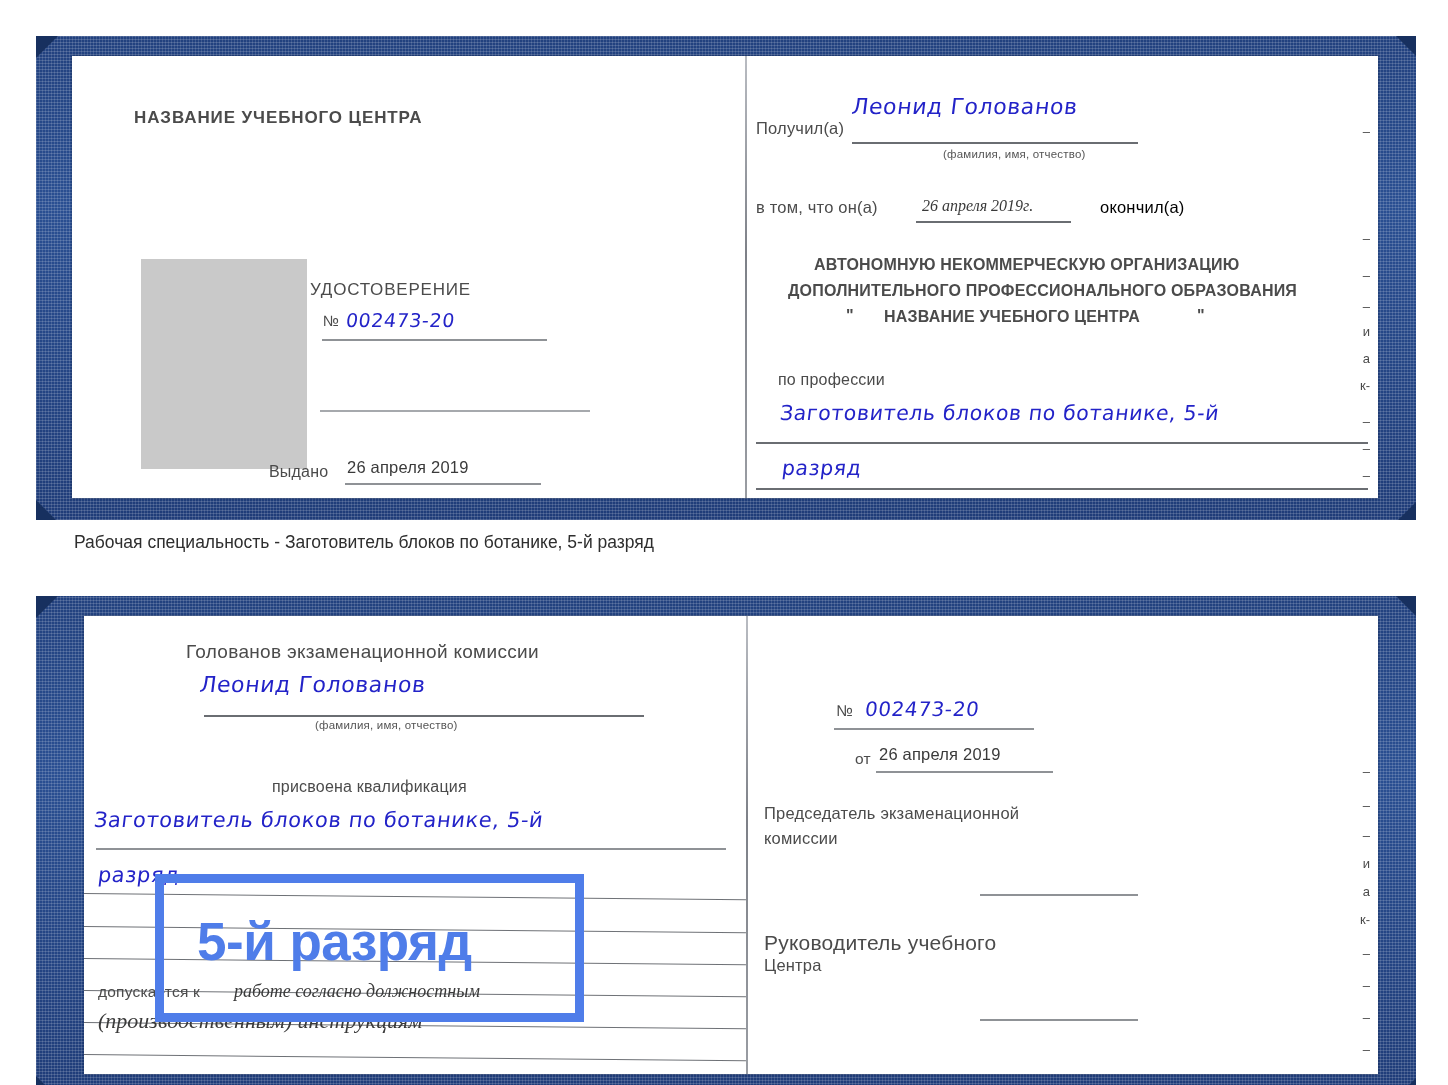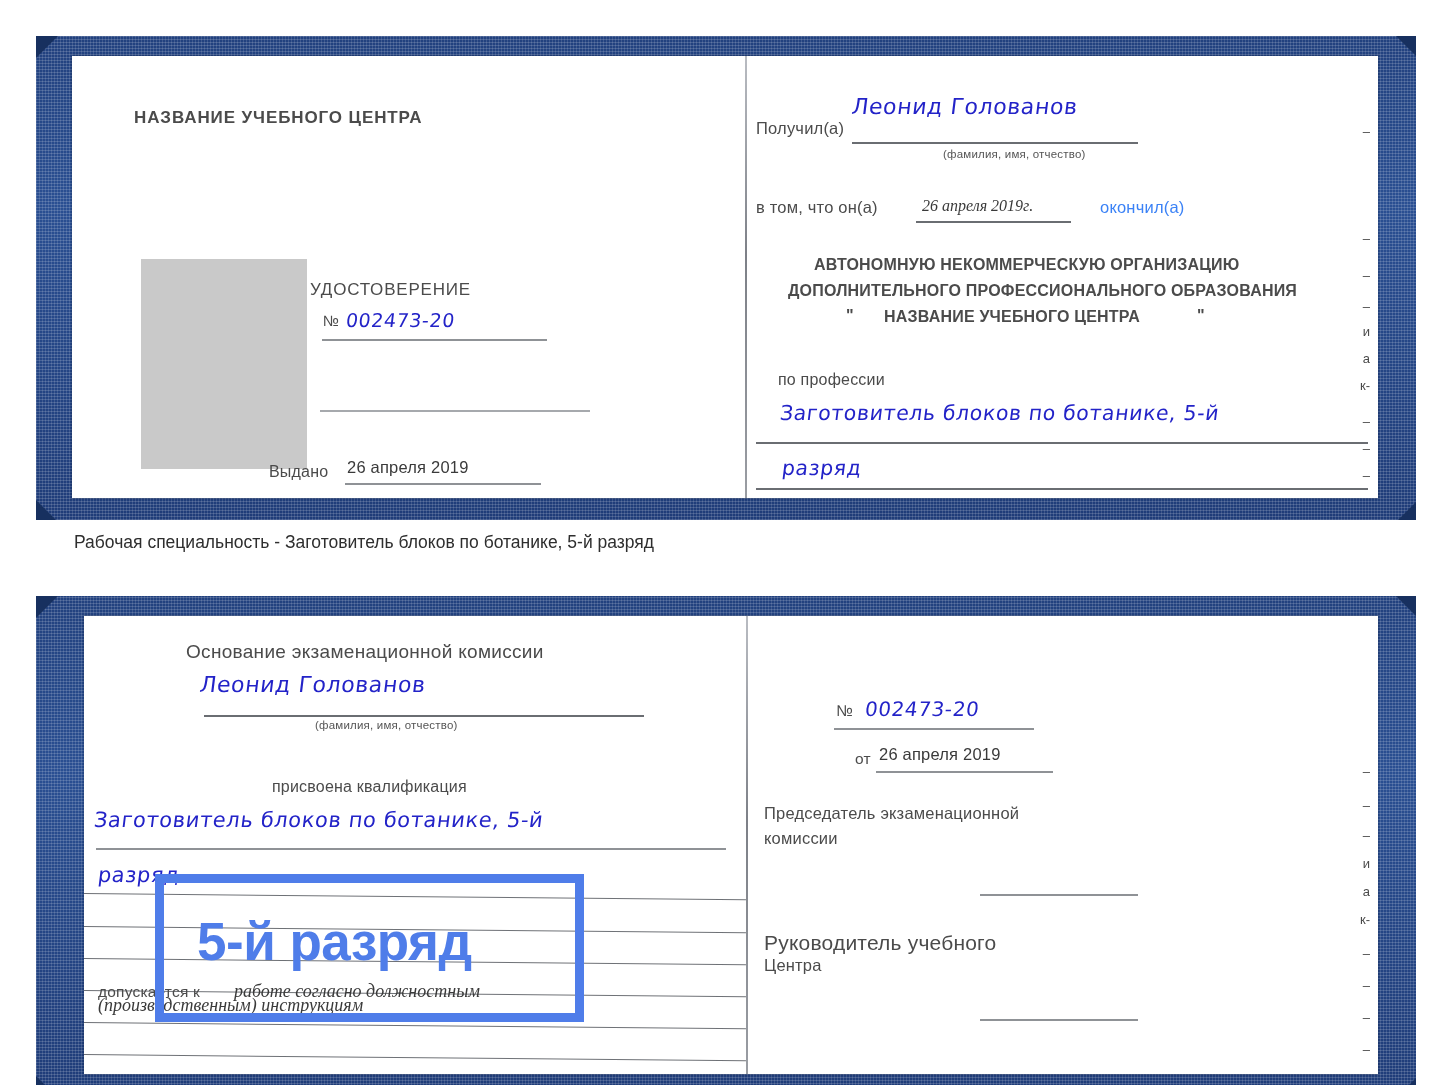--- a/index.html
+++ b/index.html
@@ -105,21 +105,21 @@
     <div class="page page-right" style="width:630px;">
 
       <span class="t" style="left:8px;top:63px;font-size:16.5px;color:#4b4b4b;">Получил(а)</span>
       <span class="hand" style="left:104px;top:38px;font-size:22px;">Леонид Голованов</span>
       <div class="rule dark" style="left:104px;top:86px;width:286px;height:1.5px;"></div>
       <span class="t" style="left:195px;top:92px;font-size:11.5px;color:#555;">(фамилия, имя, отчество)</span>
 
       <span class="t" style="left:8px;top:142px;font-size:16.5px;color:#4b4b4b;">в том, что он(а)</span>
       <span class="ital" style="left:174px;top:141px;font-size:16px;">26 апреля 2019г.</span>
       <div class="rule dark" style="left:168px;top:165px;width:155px;height:1.5px;"></div>
-      <span class="t" style="left:352px;top:142px;font-size:16.5px;color:#3b82f6;">окончил(а)</span>
+      <span class="t" style="left:352px;top:142px;font-size:16.5px;color:#000000;">окончил(а)</span>
 
       <span class="t" style="left:40px;top:226px;font-size:16px;font-weight:bold;color:#4b4b4b;letter-spacing:.2px;">ДОПОЛНИТЕЛЬНОГО ПРОФЕССИОНАЛЬНОГО ОБРАЗОВАНИЯ</span>
       <span class="t" style="left:66px;top:200px;font-size:16px;font-weight:bold;color:#4b4b4b;letter-spacing:.2px;">АВТОНОМНУЮ НЕКОММЕРЧЕСКУЮ ОРГАНИЗАЦИЮ</span>
       <span class="t" style="left:98px;top:251px;font-size:16px;font-weight:bold;color:#4b4b4b;">"</span>
       <span class="t" style="left:136px;top:252px;font-size:16px;font-weight:bold;color:#4b4b4b;letter-spacing:.2px;">НАЗВАНИЕ УЧЕБНОГО ЦЕНТРА</span>
       <span class="t" style="left:449px;top:251px;font-size:16px;font-weight:bold;color:#4b4b4b;">"</span>
 
       <span class="t" style="left:30px;top:315px;font-size:16px;color:#4b4b4b;">по профессии</span>
       <span class="hand" style="left:32px;top:345px;font-size:20.5px;">Заготовитель блоков по ботанике, 5-й</span>
       <div class="rule dark" style="left:8px;top:386px;width:612px;height:1.5px;"></div>
@@ -151,21 +151,21 @@
   <div class="corner" style="right:0;top:0;border-right:20px solid #17305f;border-bottom:20px solid transparent;"></div>
   <div class="corner" style="left:0;bottom:0;border-left:20px solid #17305f;border-top:20px solid transparent;"></div>
   <div class="corner" style="right:0;bottom:0;border-right:18px solid #17305f;border-top:18px solid transparent;"></div>
 
   <div class="pages" style="left:48px;top:20px;right:38px;bottom:22px;">
 
     <div class="spine" style="left:662px;"></div>
 
     <div class="page page-left" style="width:662px;">
 
-      <span class="t" style="left:102px;top:25px;font-size:19px;color:#4b4b4b;letter-spacing:.3px;">Основание экзаменационной комиссии</span>
+      <span class="t" style="left:102px;top:25px;font-size:19px;color:#4b4b4b;letter-spacing:.3px;">Голованов экзаменационной комиссии</span>
 
       <span class="hand" style="left:116px;top:56px;font-size:22px;">Леонид Голованов</span>
       <div class="rule dark" style="left:120px;top:99px;width:440px;height:1.5px;"></div>
       <span class="t" style="left:231px;top:103px;font-size:11.5px;color:#555;">(фамилия, имя, отчество)</span>
 
       <span class="t" style="left:188px;top:162px;font-size:16px;color:#4b4b4b;">присвоена квалификация</span>
 
       <span class="hand" style="left:10px;top:192px;font-size:21px;">Заготовитель блоков по ботанике, 5-й</span>
       <div class="rule" style="left:12px;top:232px;width:630px;height:2px;"></div>
 
@@ -173,21 +173,21 @@
 
       <div class="lined" style="top:277px;transform:rotate(0.55deg);"></div>
       <div class="lined" style="top:310px;transform:rotate(0.55deg);"></div>
       <div class="lined" style="top:342px;transform:rotate(0.55deg);"></div>
       <div class="lined" style="top:374px;transform:rotate(0.55deg);"></div>
       <div class="lined" style="top:406px;transform:rotate(0.55deg);"></div>
       <div class="lined" style="top:438px;transform:rotate(0.55deg);"></div>
 
       <span class="t" style="left:14px;top:367px;font-size:15.5px;color:#4b4b4b;">допускается к</span>
       <span class="ital" style="left:150px;top:365px;font-size:18px;">работе согласно должностным</span>
-      <span class="ital" style="left:14px;top:379px;font-size:18px;">(производственным) инструкциям</span>
+      <span class="ital" style="left:14px;top:392px;font-size:22px;">(производственным) инструкциям</span>
     </div>
 
     <div class="page page-right" style="width:630px;">
 
 
       <span class="t" style="left:88px;top:86px;font-size:15.5px;color:#4b4b4b;">№</span>
       <span class="hand" style="left:117px;top:81px;font-size:20px;">002473-20</span>
       <div class="rule" style="left:86px;top:112px;width:200px;height:2px;"></div>
 
       <span class="t" style="left:107px;top:134px;font-size:15.5px;color:#4b4b4b;">от</span>

